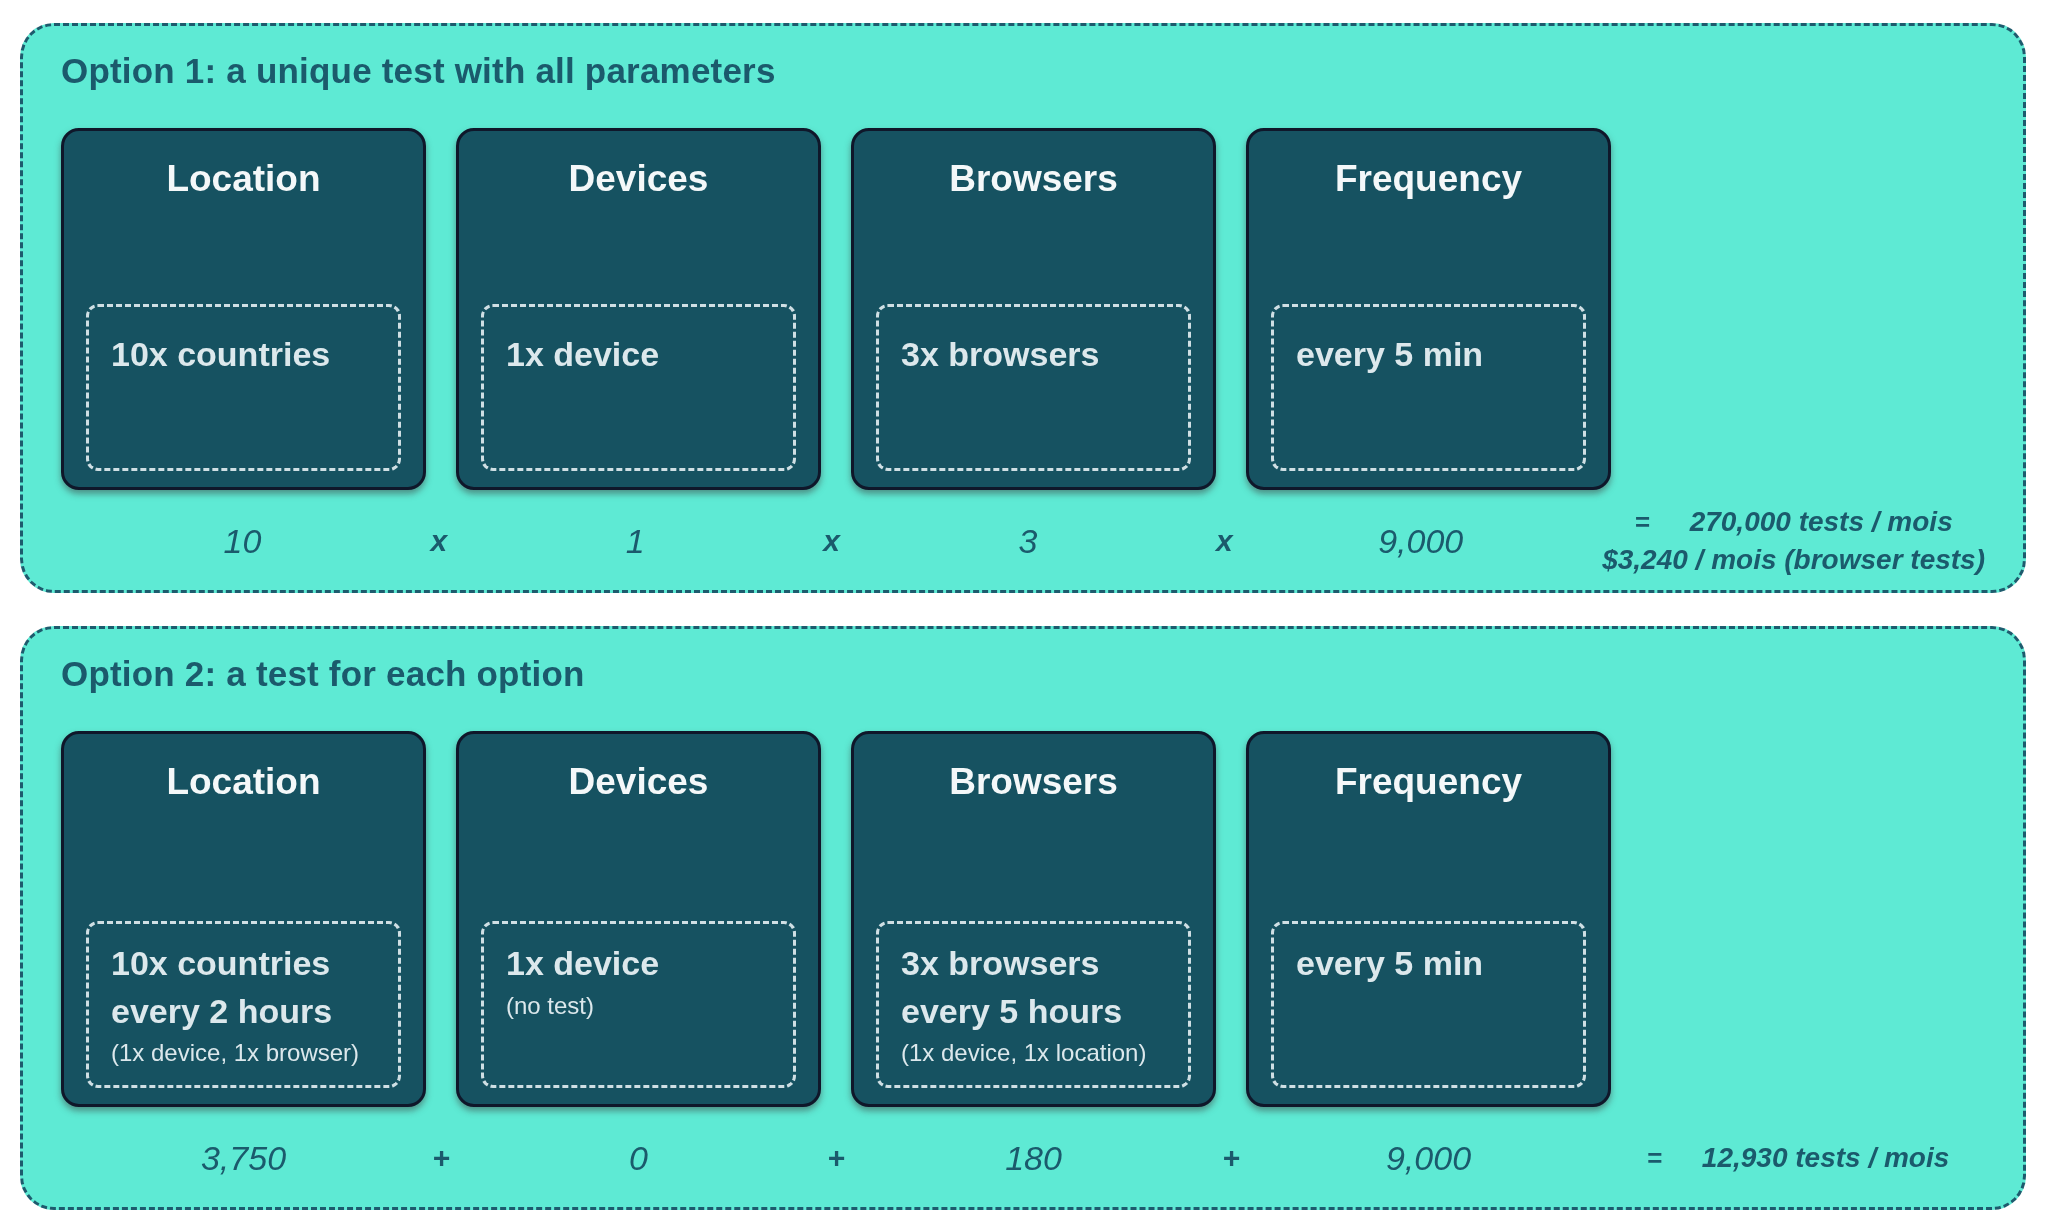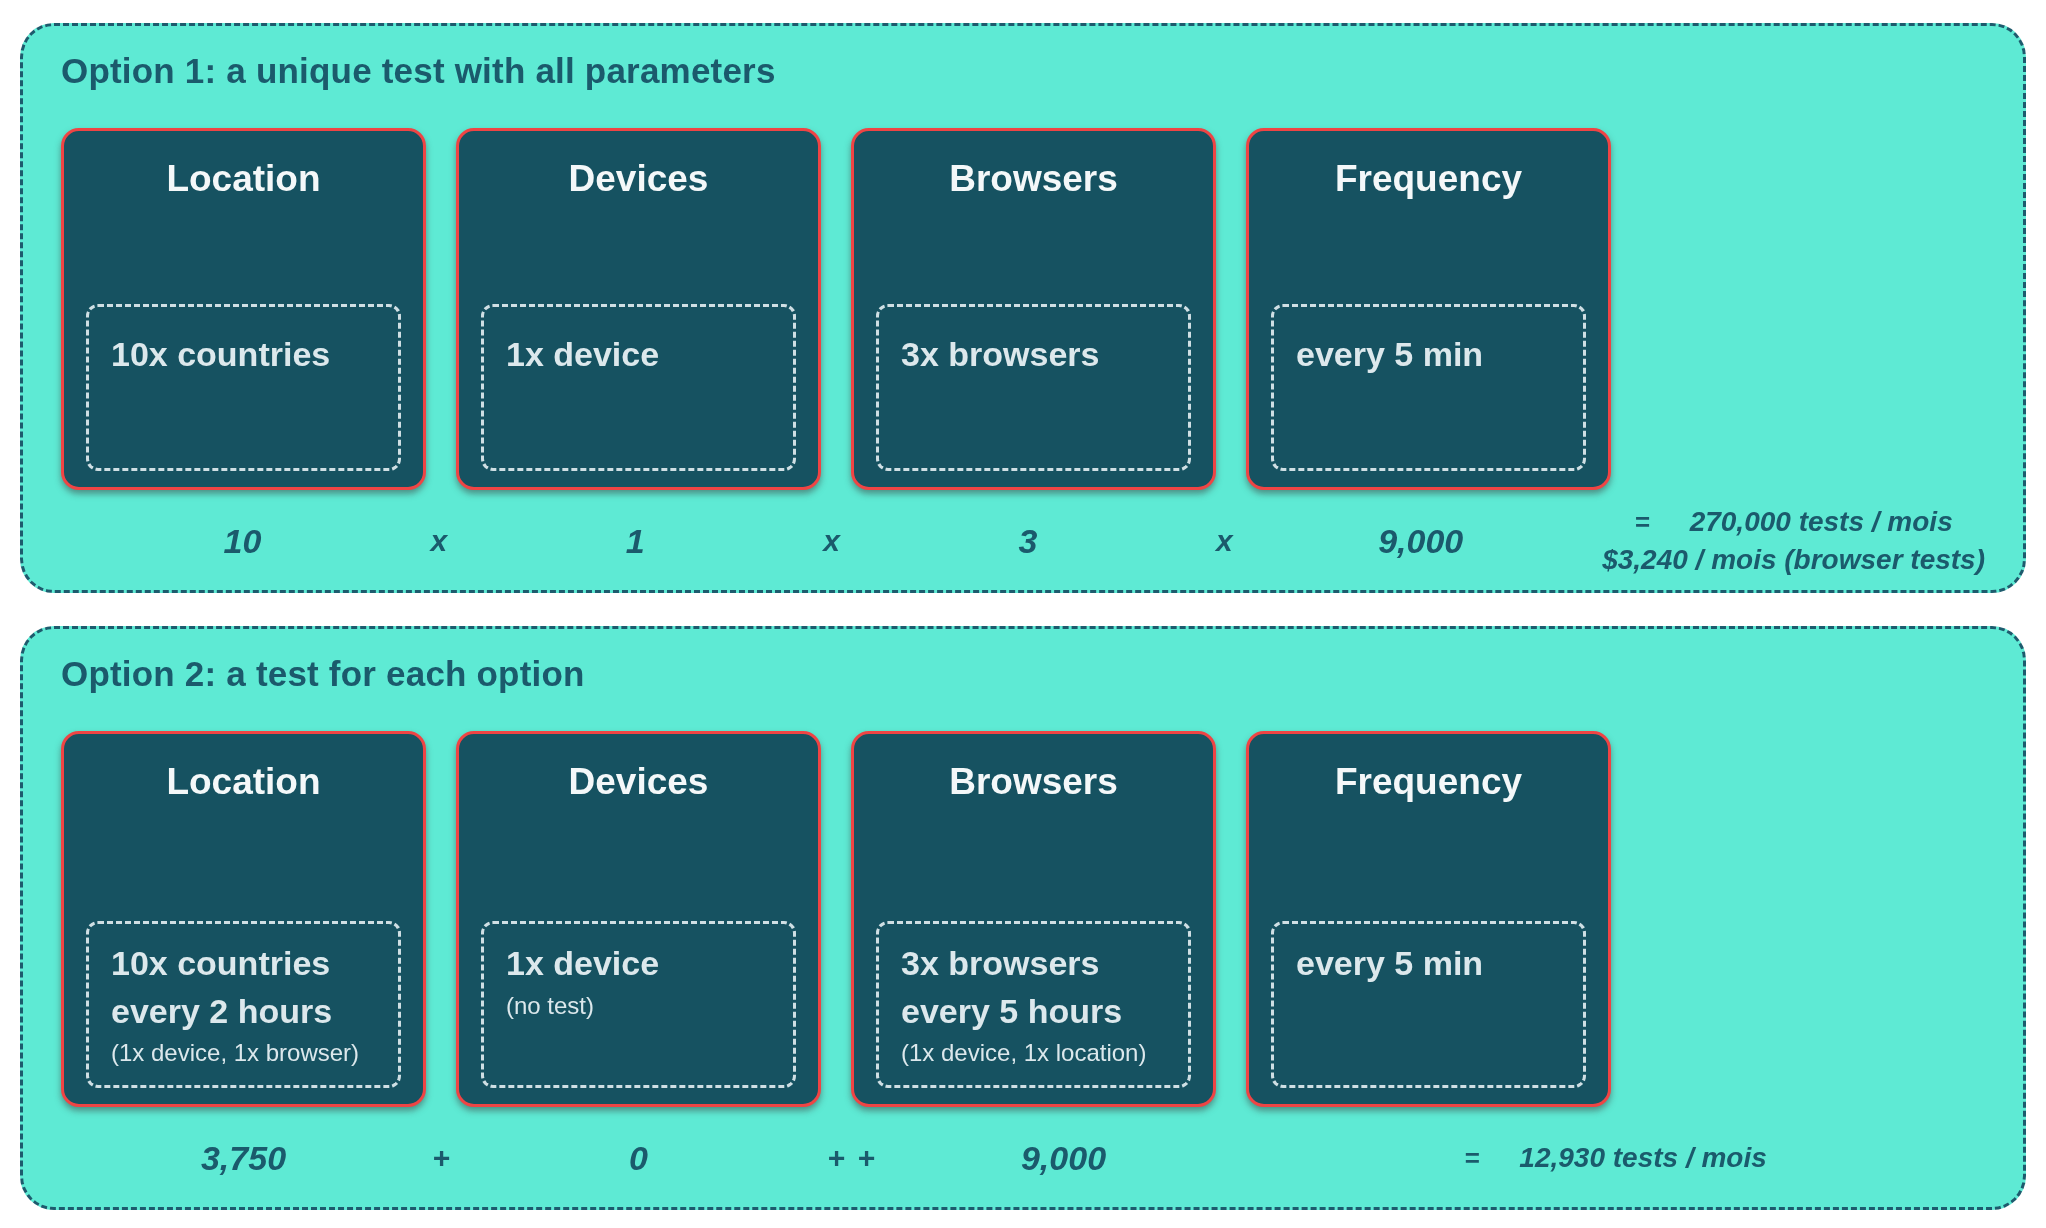--- a/index.html
+++ b/index.html
@@ -20,21 +20,21 @@
   .section--1{height:570px;}
   .section--2{height:584px;}
   .section-title{
     font-size:35px;font-weight:700;color:#1b5a6c;
     line-height:1.2;letter-spacing:.2px;
   }
   .cards-row{display:flex;gap:30px;margin-top:36px;}
   .card{
     box-sizing:border-box;width:365px;
     background:#165261;
-    border:3px solid #ef4444;
+    border:3px solid #0f172a;
     border-radius:18px;
     box-shadow:0 4px 6px rgba(60,60,60,.5);
     padding:28px 22px 16px 22px;
     display:flex;flex-direction:column;
   }
   .section--1 .card{height:362px;}
   .section--2 .card{height:376px;}
   .card-title{
     text-align:center;color:#f4f8f9;
     font-size:37px;font-weight:700;line-height:1.1;
@@ -49,21 +49,21 @@
   }
   .section--2 .param-box{padding-top:16px;}
   .param-line{font-size:34px;font-weight:700;line-height:1.4;}
   .param-small{font-size:24px;font-weight:400;line-height:1.25;margin-top:3px;}
   .calc-row{
     display:flex;align-items:center;
     margin-top:4px;min-height:94px;
   }
   .num-cell{
     width:365px;text-align:center;
-    font-style:italic;font-size:34px;font-weight:700;color:#1b5a6c;
+    font-style:italic;font-size:34px;font-weight:400;color:#1b5a6c;
   }
   .op-cell{
     width:30px;text-align:center;
     font-style:italic;font-size:30px;font-weight:700;color:#1b5a6c;
   }
   .result-area{
     flex:1;display:flex;flex-direction:column;align-items:center;
     white-space:nowrap;
   }
   .result-top{display:flex;align-items:baseline;gap:40px;}
@@ -159,20 +159,21 @@
           <div class="param-line">every 5 min</div>
         </div>
       </div>
     </div>
 
     <div class="calc-row">
       <div class="num-cell">3,750</div>
       <div class="op-cell">+</div>
       <div class="num-cell">0</div>
       <div class="op-cell">+</div>
+      <div class="num-cell">180</div>
       <div class="op-cell">+</div>
       <div class="num-cell">9,000</div>
       <div class="result-area">
         <div class="result-top">
           <span class="equals">=</span>
           <span class="result-line">12,930 tests / mois</span>
         </div>
       </div>
     </div>
   </div>

